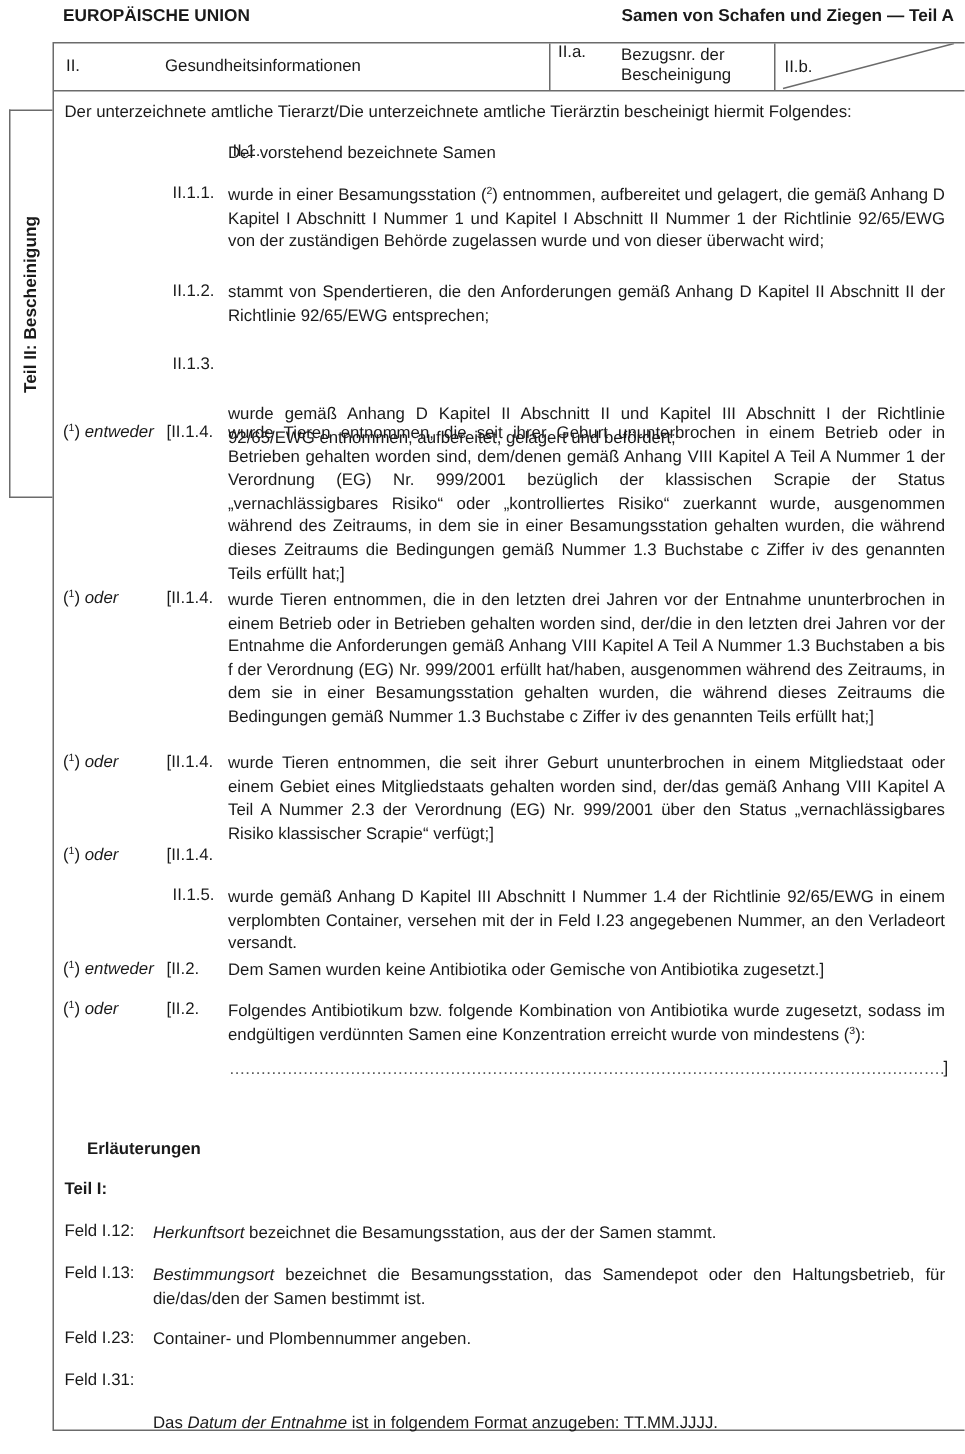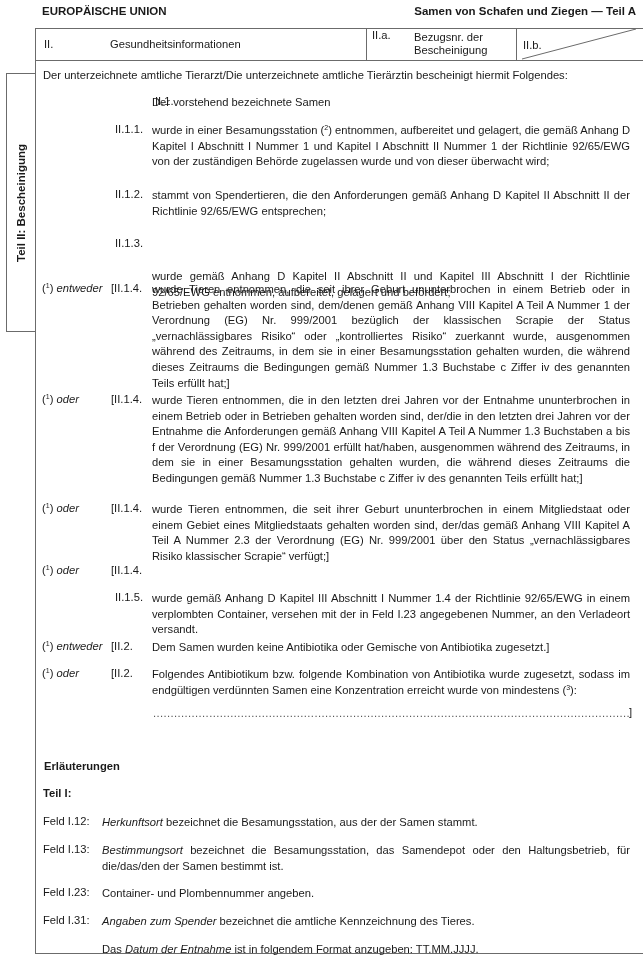--- a/index.html
+++ b/index.html
@@ -93,31 +93,30 @@
     <div class="abs" style="left:75px; top:580px;">[II.2.</div>
     <div class="para" style="left:116px; top:580px; width:478px;">Dem Samen wurden keine Antibiotika oder Gemische von Antibiotika zugesetzt.]</div>
 
     <div class="abs" style="left:6px; top:607px;">(<sup>1</sup>) <span class="it">oder</span></div>
     <div class="abs" style="left:75px; top:607px;">[II.2.</div>
     <div class="para" style="left:116px; top:607px; width:478px;"><span>Folgendes Antibiotikum bzw. folgende Kombination von Antibiotika wurde zugesetzt, sodass im endgültigen verdünnten Samen eine Konzentration erreicht wurde von mindestens (</span><sup>3</sup><span>):</span></div>
 
     <div class="dots" style="top:647px;">................................................................................................................................................................................</div>
     <div class="abs" style="left:593px; top:646px;">]</div>
 
-    <div class="abs b" style="left:8px; top:700px;">Erläuterungen</div>
+    <div class="abs b" style="left:22px; top:700px;">Erläuterungen</div>
     <div class="abs b" style="left:7px; top:727px;">Teil I:</div>
 
     <div class="abs" style="left:7px; top:755px;">Feld I.12:</div>
     <div class="para" style="left:66px; top:755px; width:528px;"><span class="it">Herkunftsort</span><span> bezeichnet die Besamungsstation, aus der der Samen stammt.</span></div>
 
     <div class="abs" style="left:7px; top:783px;">Feld I.13:</div>
     <div class="para" style="left:66px; top:783px; width:528px;"><span class="it">Bestimmungsort</span><span> bezeichnet die Besamungsstation, das Samendepot oder den Haltungsbetrieb, für die/das/den der Samen bestimmt ist.</span></div>
 
     <div class="abs" style="left:7px; top:826px;">Feld I.23:</div>
     <div class="para" style="left:66px; top:826px; width:528px;"><span>Container- und Plombennummer angeben.</span></div>
 
     <div class="abs" style="left:7px; top:854px;">Feld I.31:</div>
-    <div class="para" style="left:66px; top:854px; width:528px;"><span class="it">Angaben zum Spender</span><span> bezeichnet die amtliche Kennzeichnung des Tieres.</span></div>
 
     <div class="para" style="left:66px; top:882px; width:528px;"><span>Das </span><span class="it">Datum der Entnahme</span><span> ist in folgendem Format anzugeben: TT.MM.JJJJ.</span></div>
 
   </div>
 </div>
 
 </body></html>

